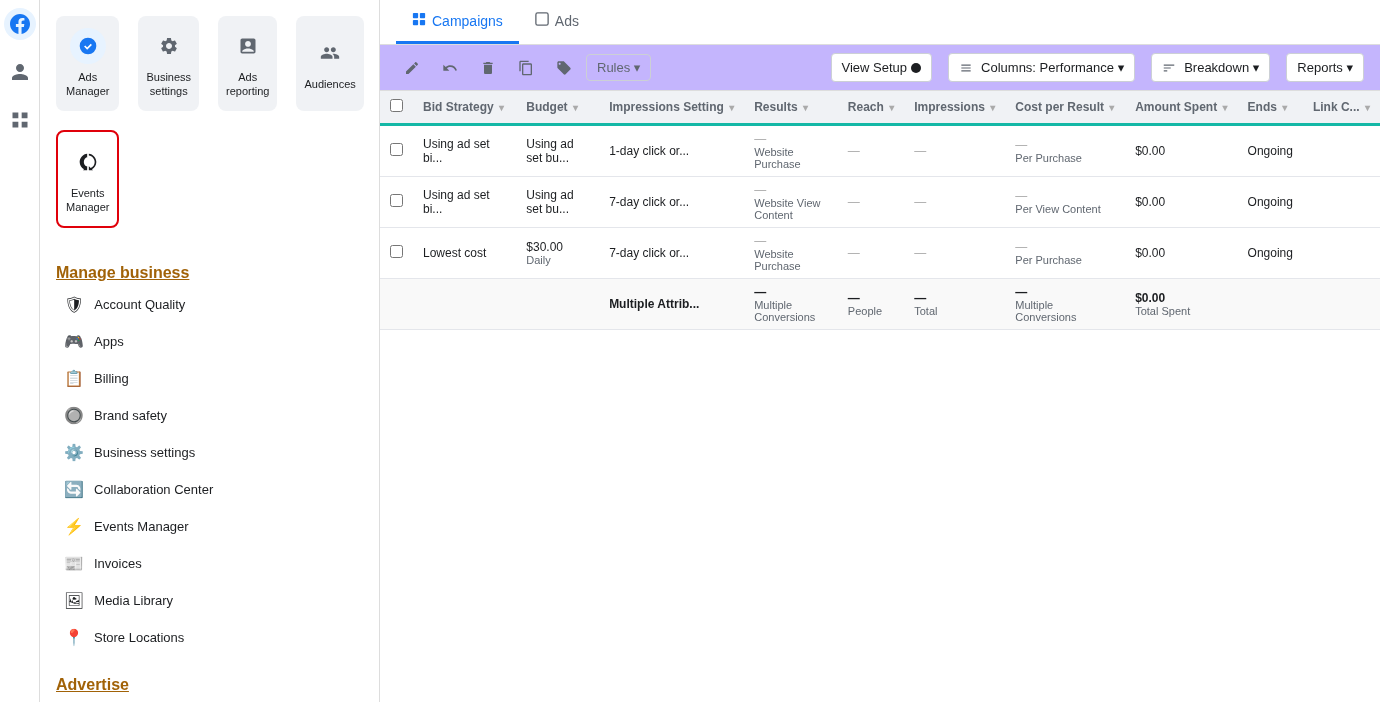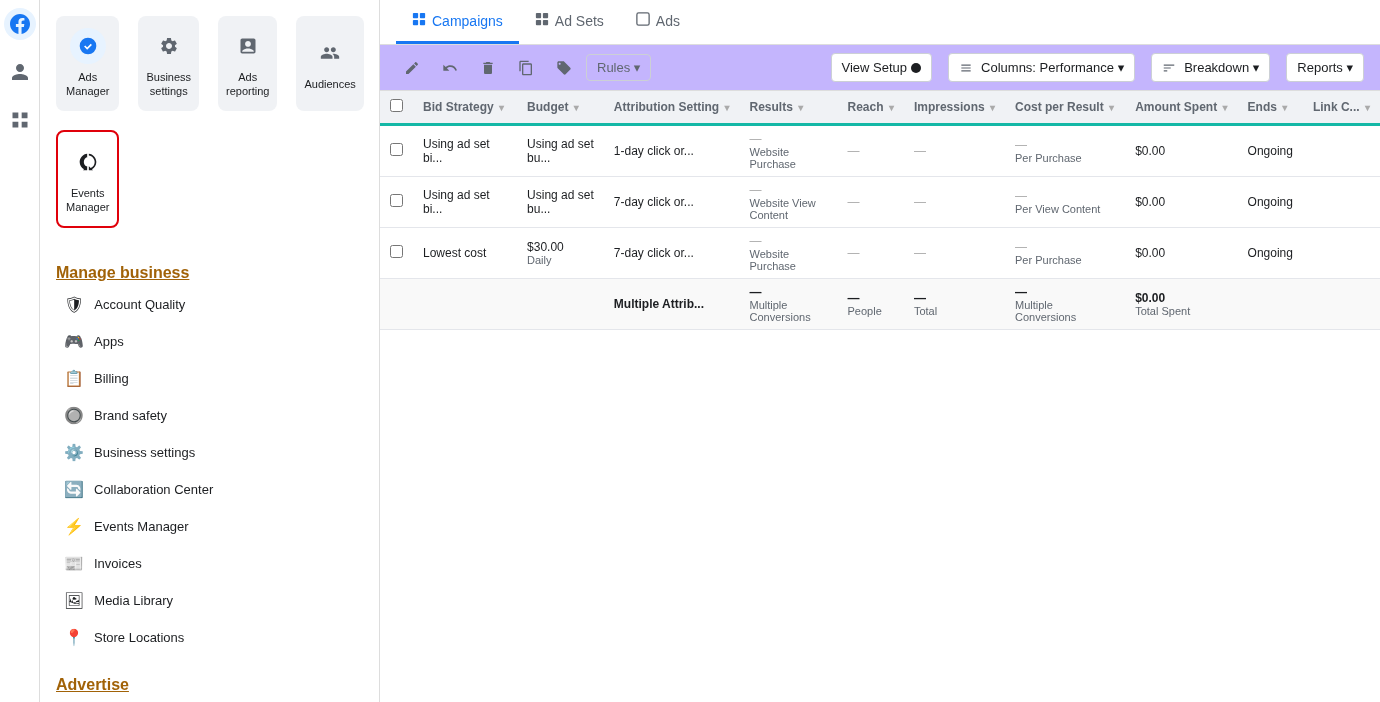--- a/index.html
+++ b/index.html
@@ -347,31 +347,20 @@
     <div class="tab active-tab">
       <span class="tab-icon">
         <svg viewBox="0 0 16 16" width="14" height="14" fill="#1877f2">
             <rect x="1" y="1" width="6" height="6" rx="1"></rect>
             <rect x="9" y="1" width="6" height="6" rx="1"></rect>
             <rect x="1" y="9" width="6" height="6" rx="1"></rect>
             <rect x="9" y="9" width="6" height="6" rx="1"></rect>
           </svg>
       </span>
       <span>Campaigns</span>
-    </div>
-    <div class="tab">
-      <span class="tab-icon">
-        <svg viewBox="0 0 16 16" width="14" height="14" fill="#606770">
-            <rect x="1" y="1" width="6" height="6" rx="1"></rect>
-            <rect x="9" y="1" width="6" height="6" rx="1"></rect>
-            <rect x="1" y="9" width="6" height="6" rx="1"></rect>
-            <rect x="9" y="9" width="6" height="6" rx="1"></rect>
-          </svg>
-      </span>
-      <span>Ad Sets</span>
     </div>
     <div class="tab">
       <span class="tab-icon">
         <svg viewBox="0 0 16 16" width="14" height="14" fill="#606770">
             <rect x="1" y="1" width="14" height="14" rx="2" stroke="#606770" stroke-width="1.5" fill="none"></rect>
           </svg>
       </span>
       <span>Ads</span>
     </div>
   </div>
@@ -436,21 +425,21 @@
           <th class="checkbox-col"><input type="checkbox" style=""></th>
           <th>
             <span>Bid Strategy</span>
             <span class="sort-arrow">▾</span>
           </th>
           <th>
             <span>Budget</span>
             <span class="sort-arrow">▾</span>
           </th>
           <th>
-            <span>Attribution Setting</span>
+            <span>Impressions Setting</span>
             <span class="sort-arrow">▾</span>
           </th>
           <th>
             <span>Results</span>
             <span class="sort-arrow">▾</span>
           </th>
           <th>
             <span>Reach</span>
             <span class="sort-arrow">▾</span>
           </th>

